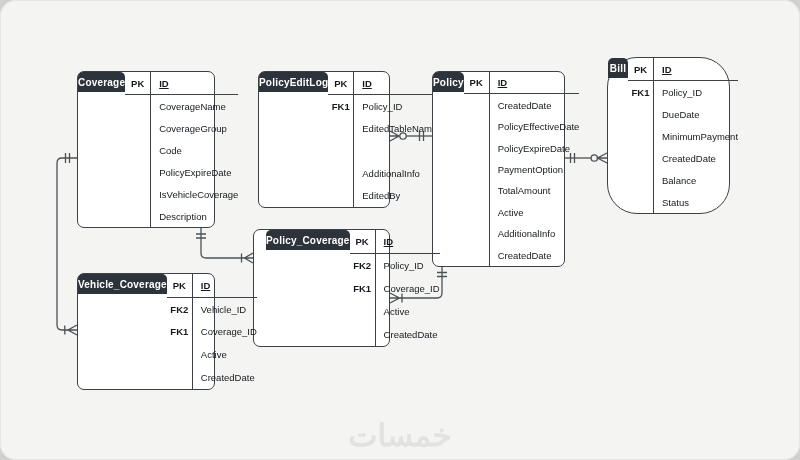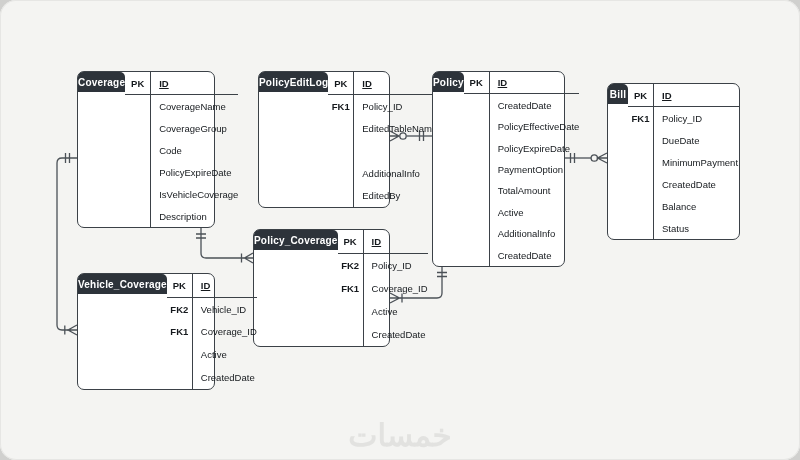--- a/index.html
+++ b/index.html
@@ -76,22 +76,22 @@
     white-space:nowrap;
     overflow:hidden;
   }
   .pk-row { border-bottom:1px solid #3b4147;justify-content:space-between; }
   .pk-row .fname { font-weight:bold; text-decoration:underline; }
 
   
   .t-coverage          { left:77px;  top:71px;  width:138px; height:157px; }
   .t-policyeditlog     { left:258px; top:71px;  width:132px; height:137px; }
   .t-policy            { left:432px; top:71px;  width:133px; height:196px; }
-  .t-bill              { left:607px; top:83px;  width:133px; height:157px; }
-  .t-policy-coverage   { left:253px; top:229px; width:137px; height:118px; }
+  .t-bill              { left:607px; top:57px;  width:123px; height:157px;border-radius:30px; }
+  .t-policy-coverage   { left:253px; top:229px; width:137px; height:118px;padding-left:12px; }
   .t-vehicle-coverage  { left:77px;  top:273px; width:138px; height:117px; }
 </style>
 </head>
 <body>
 
 <div class="frame">
   <div class="canvas">
 
     <svg class="connectors" width="800" height="460" viewBox="0 0 800 460">
 

